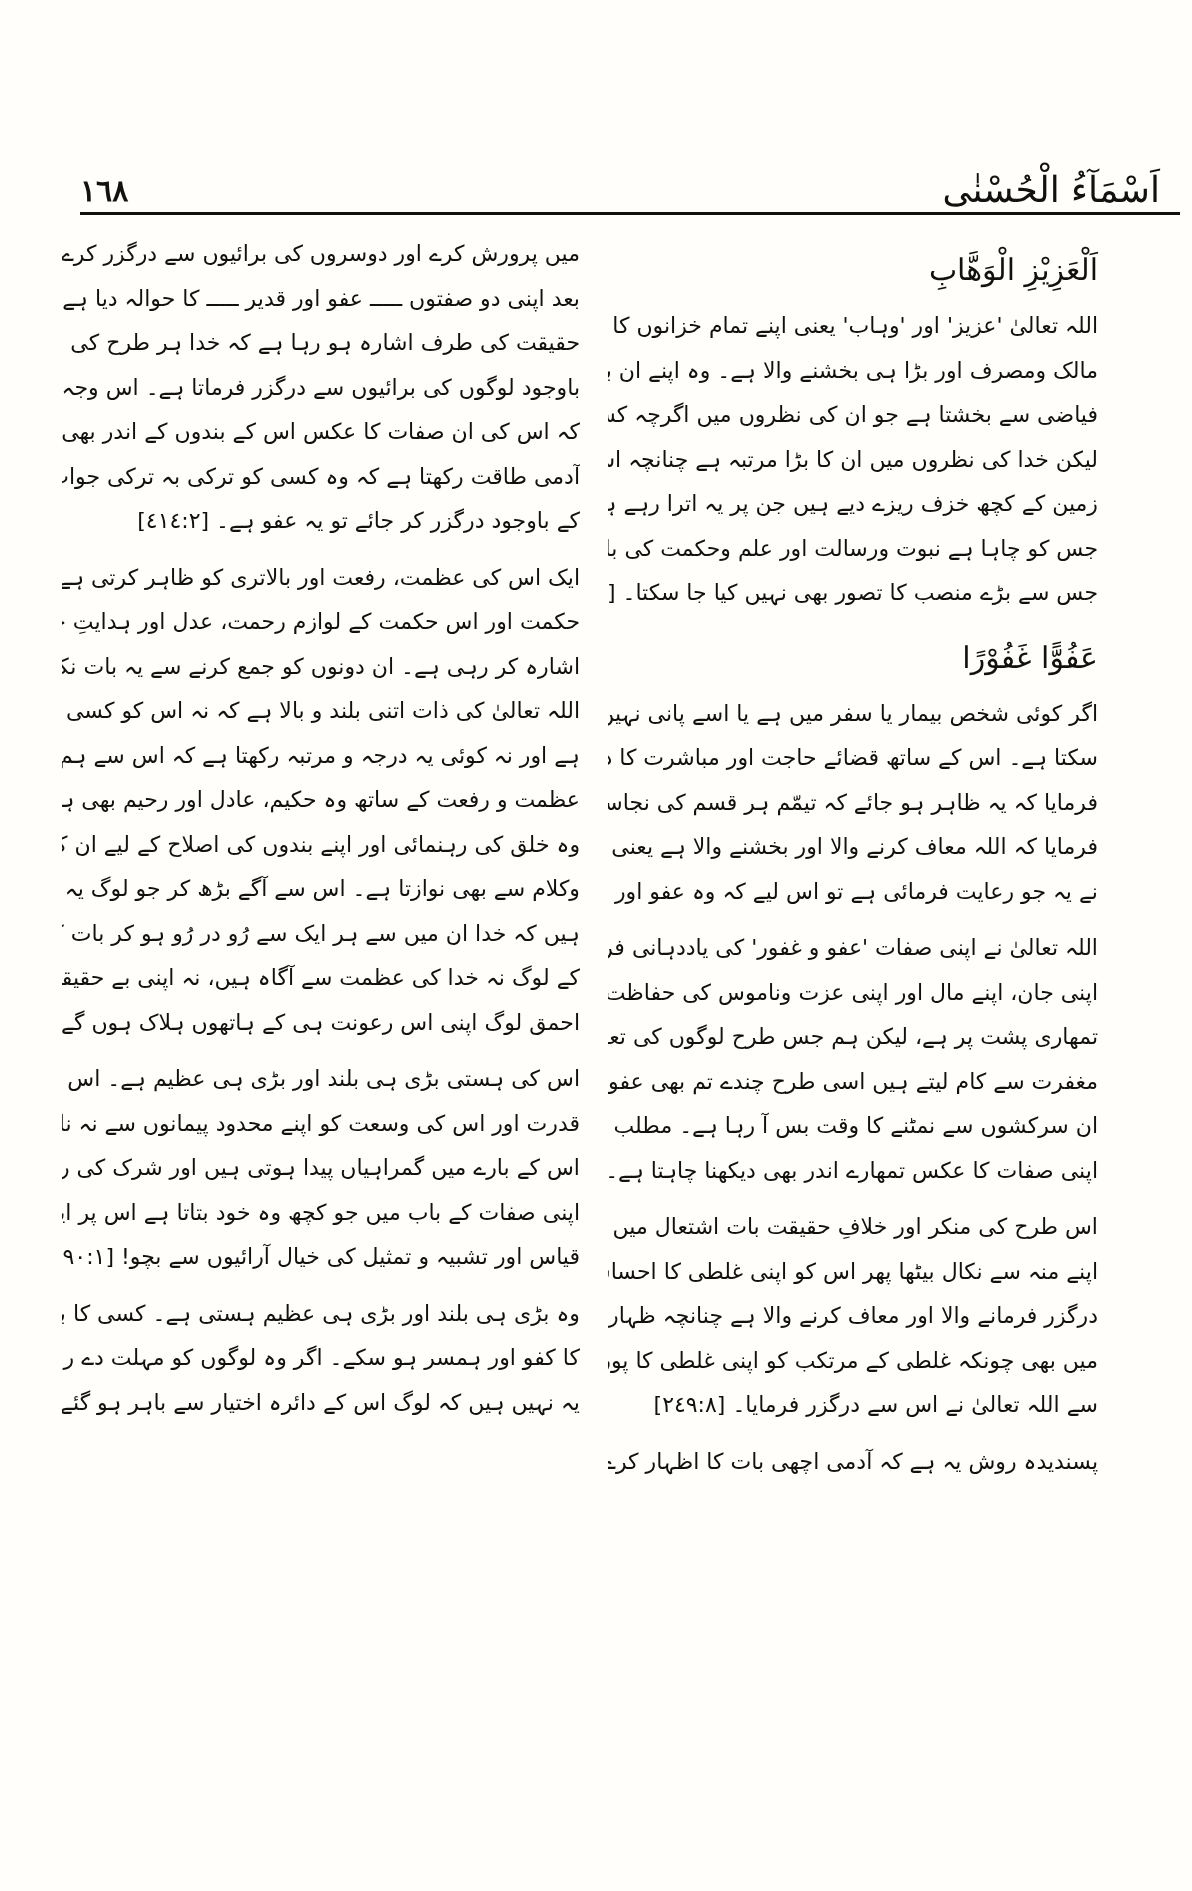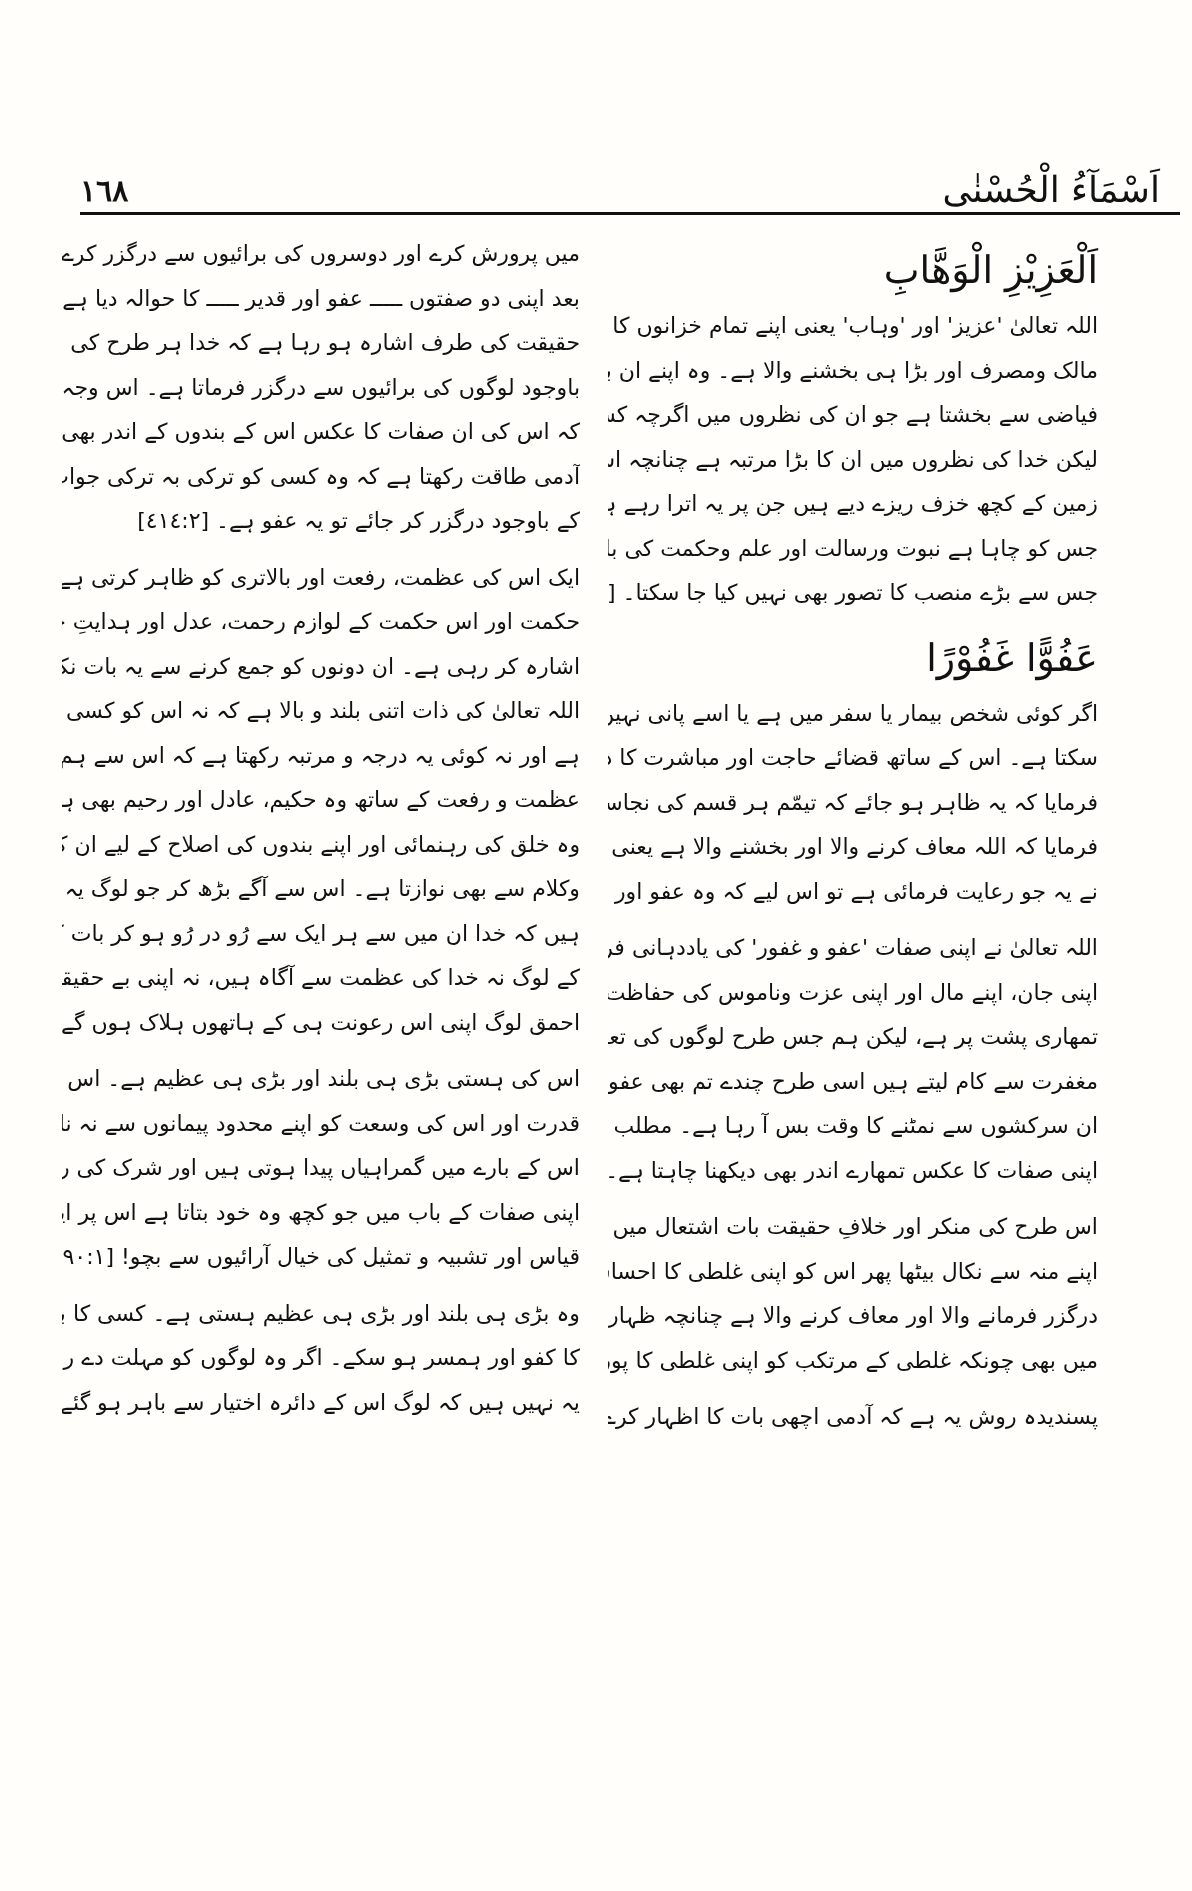--- a/index.html
+++ b/index.html
@@ -30,21 +30,21 @@
   .column {
     position: absolute; top: 232px;
     direction: rtl; text-align: justify;
     font-family: "DejaVu Sans", sans-serif;
     font-size: 22px; line-height: 44.5px;
   }
   .col-right { left: 608px; width: 490px; }
   .col-left  { left: 62px;  width: 518px; }
   .section-heading {
     font-family: "DejaVu Serif", serif;
-    font-size: 38px; line-height: 60px;
+    font-size: 30px; line-height: 60px;
     margin: 8px 0 4px 0;
     text-align: right;
   }
   .para { margin: 0 0 12px 0; }
   .line { display: block; white-space: nowrap; overflow: hidden; text-align: justify; text-align-last: justify; }
   .line.last { text-align-last: right; }
 </style>
 </head>
 <body>
 
@@ -79,20 +79,21 @@
       <span class="line">تمھاری پشت پر ہے، لیکن ہم جس طرح لوگوں کی تعدیوں کے باوجود عفوو</span>
       <span class="line">مغفرت سے کام لیتے ہیں اسی طرح چندے تم بھی عفو و درگزر سے کام لو۔</span>
       <span class="line">ان سرکشوں سے نمٹنے کا وقت بس آ رہا ہے۔ مطلب یہ ہے کہ تمھارا رب</span>
       <span class="line last">اپنی صفات کا عکس تمھارے اندر بھی دیکھنا چاہتا ہے۔ [٢٨٠:٥]</span>
     </div>
     <div class="para">
       <span class="line">اس طرح کی منکر اور خلافِ حقیقت بات اشتعال میں آکر کوئی مسلمان</span>
       <span class="line">اپنے منہ سے نکال بیٹھا پھر اس کو اپنی غلطی کا احساس ہو گیا تو اللہ تعالیٰ</span>
       <span class="line">درگزر فرمانے والا اور معاف کرنے والا ہے چنانچہ ظہار کے معاملے</span>
       <span class="line">میں بھی چونکہ غلطی کے مرتکب کو اپنی غلطی کا پورا پورا احساس ہے اس وجہ</span>
+      <span class="line last">سے اللہ تعالیٰ نے اس سے درگزر فرمایا۔ [٢٤٩:٨]</span>
     </div>
     <div class="para">
       <span class="line">پسندیدہ روش یہ ہے کہ آدمی اچھی بات کا اظہار کرے، اچھا جذبہ دل</span>
     </div>
   </div>
 <div class="column col-left" id="col-left">
     <div class="para">
       <span class="line">میں پرورش کرے اور دوسروں کی برائیوں سے درگزر کرے۔ اس کے</span>
       <span class="line">بعد اپنی دو صفتوں ـــــ عفو اور قدیر ـــــ کا حوالہ دیا ہے جس سے اس</span>
       <span class="line">حقیقت کی طرف اشارہ ہو رہا ہے کہ خدا ہر طرح کی قدرت رکھنے کے</span>

